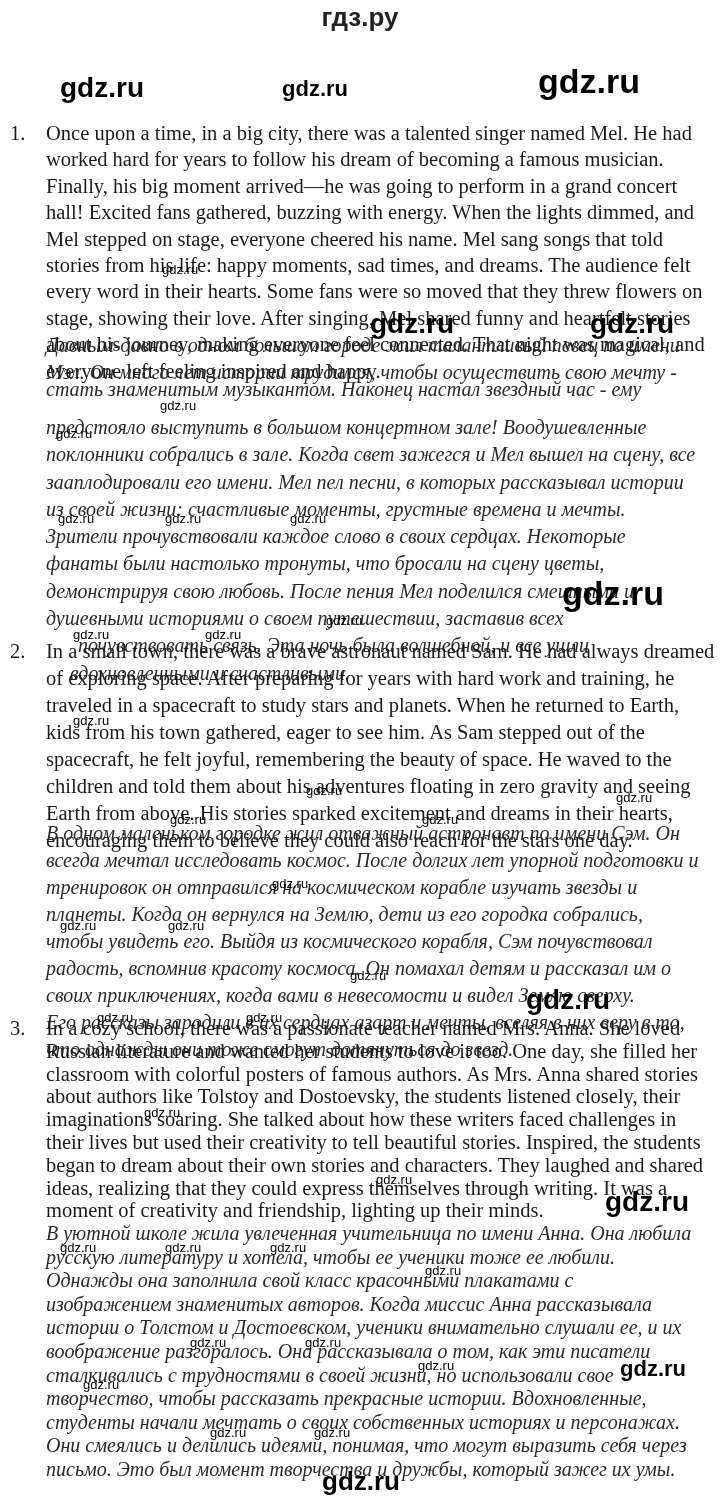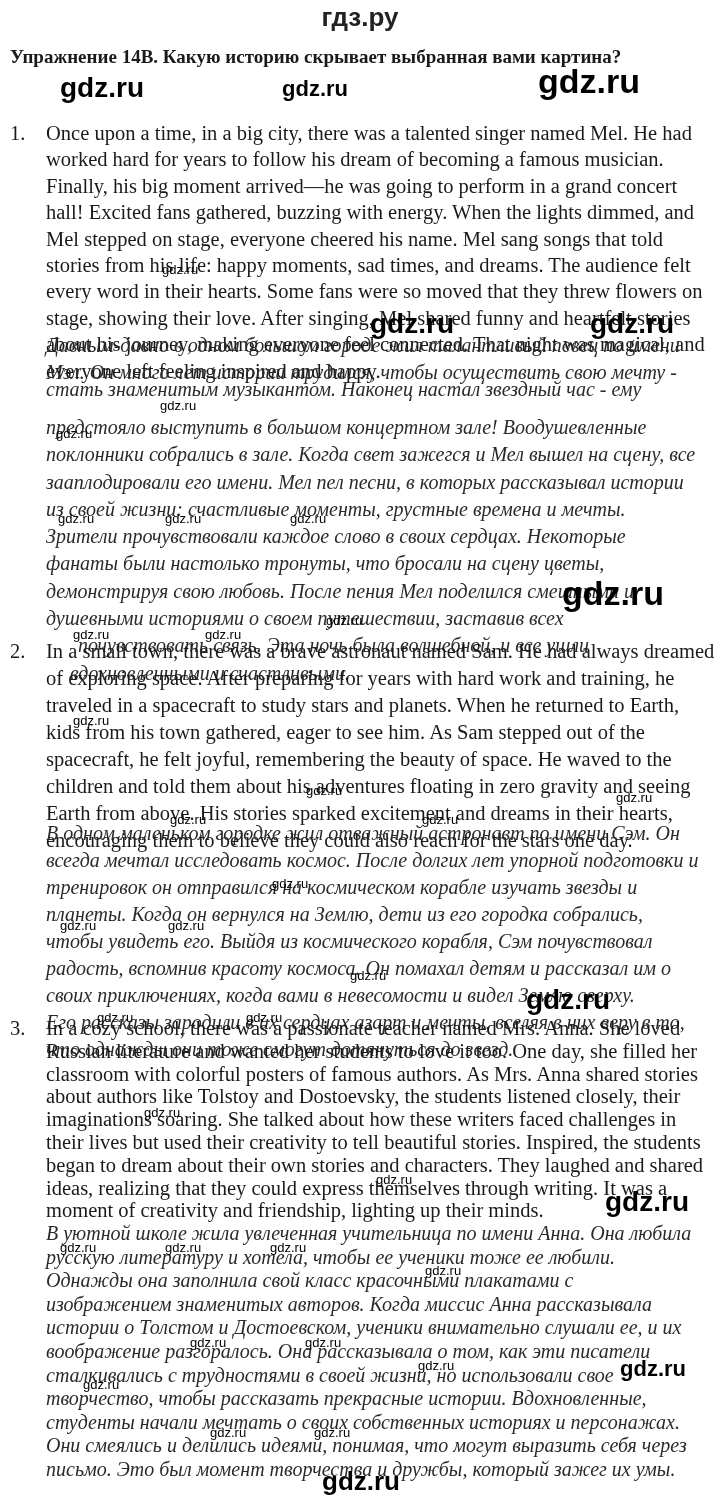--- a/index.html
+++ b/index.html
@@ -18,21 +18,20 @@
   .wm.mid { font-size: 22px; }
   .wm.small { font-size: 13px; font-weight: normal; }
   .wm.footer { font-size: 26px; }
 </style>
 </head>
 <body>
 
 <div class="site-title">гдз.ру</div>
 
 <div class="heading">
-  <div>Упражнение 14B. Какую историю скрывает выбранная вами картина?</div>
 </div>
 
 <div id="content">
     <div class="num" style="top: 120px;">1.</div>
     <div class="line en" style="top: 120px;">Once upon a time, in a big city, there was a talented singer named Mel. He had</div>
     <div class="line en" style="top: 146.4px;">worked hard for years to follow his dream of becoming a famous musician.</div>
     <div class="line en" style="top: 172.8px;">Finally, his big moment arrived—he was going to perform in a grand concert</div>
     <div class="line en" style="top: 199.2px;">hall! Excited fans gathered, buzzing with energy. When the lights dimmed, and</div>
     <div class="line en" style="top: 225.6px;">Mel stepped on stage, everyone cheered his name. Mel sang songs that told</div>
     <div class="line en" style="top: 252px;">stories from his life: happy moments, sad times, and dreams. The audience felt</div>

